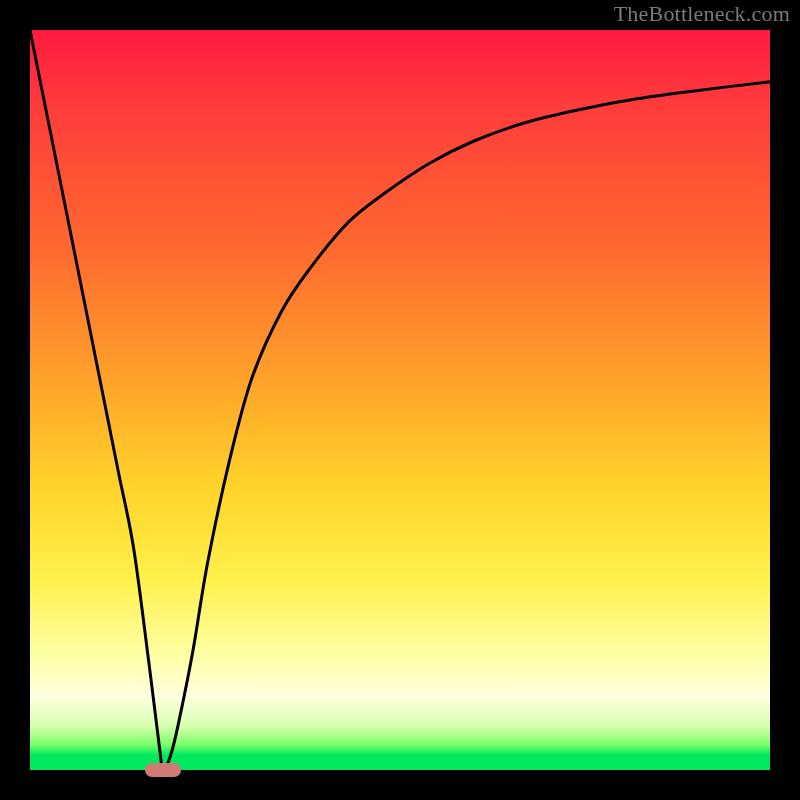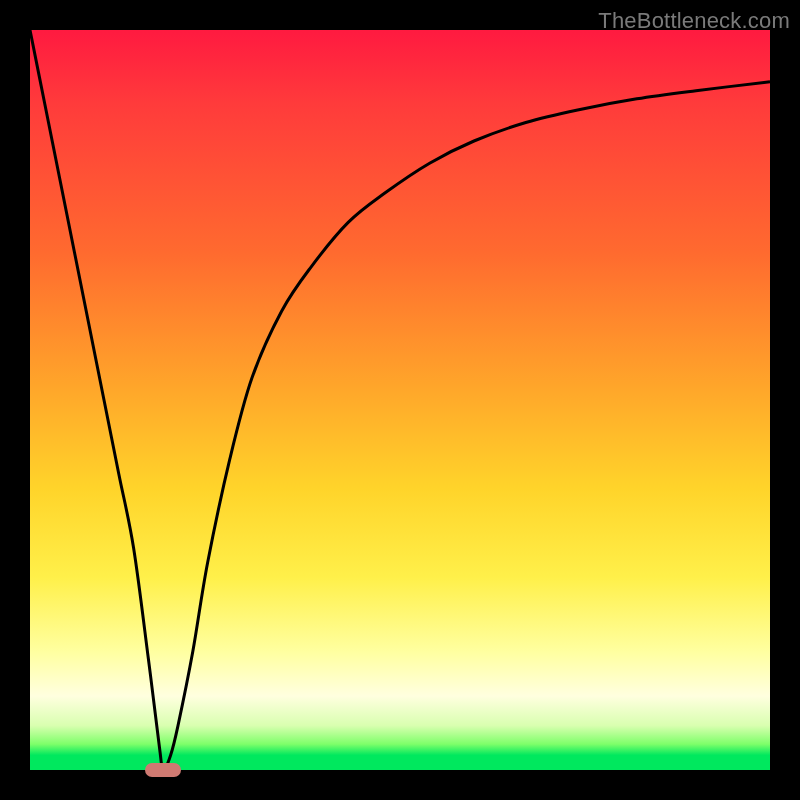--- a/index.html
+++ b/index.html
@@ -37,27 +37,28 @@
       #ffffa0 84%,
       #ffffdf 90%,
       #d9ffb0 94%,
       #7eff6a 96.5%,
       #00e85e 98%,
       #00e85e 100%
     );
   }
   .watermark {
     position: absolute;
-    top: 8px;
+    top: 1px;
     right: 10px;
     color: #7a7a7a;
     font-size: 22px;
     font-weight: 500;
     letter-spacing: 0.2px;
     user-select: none;
+    font-family: Liberation Serif, serif;
   }
   svg.curve {
     position: absolute;
     left: 0;
     top: 0;
     width: 740px;
     height: 740px;
     overflow: visible;
   }
   .bottleneck-marker {

